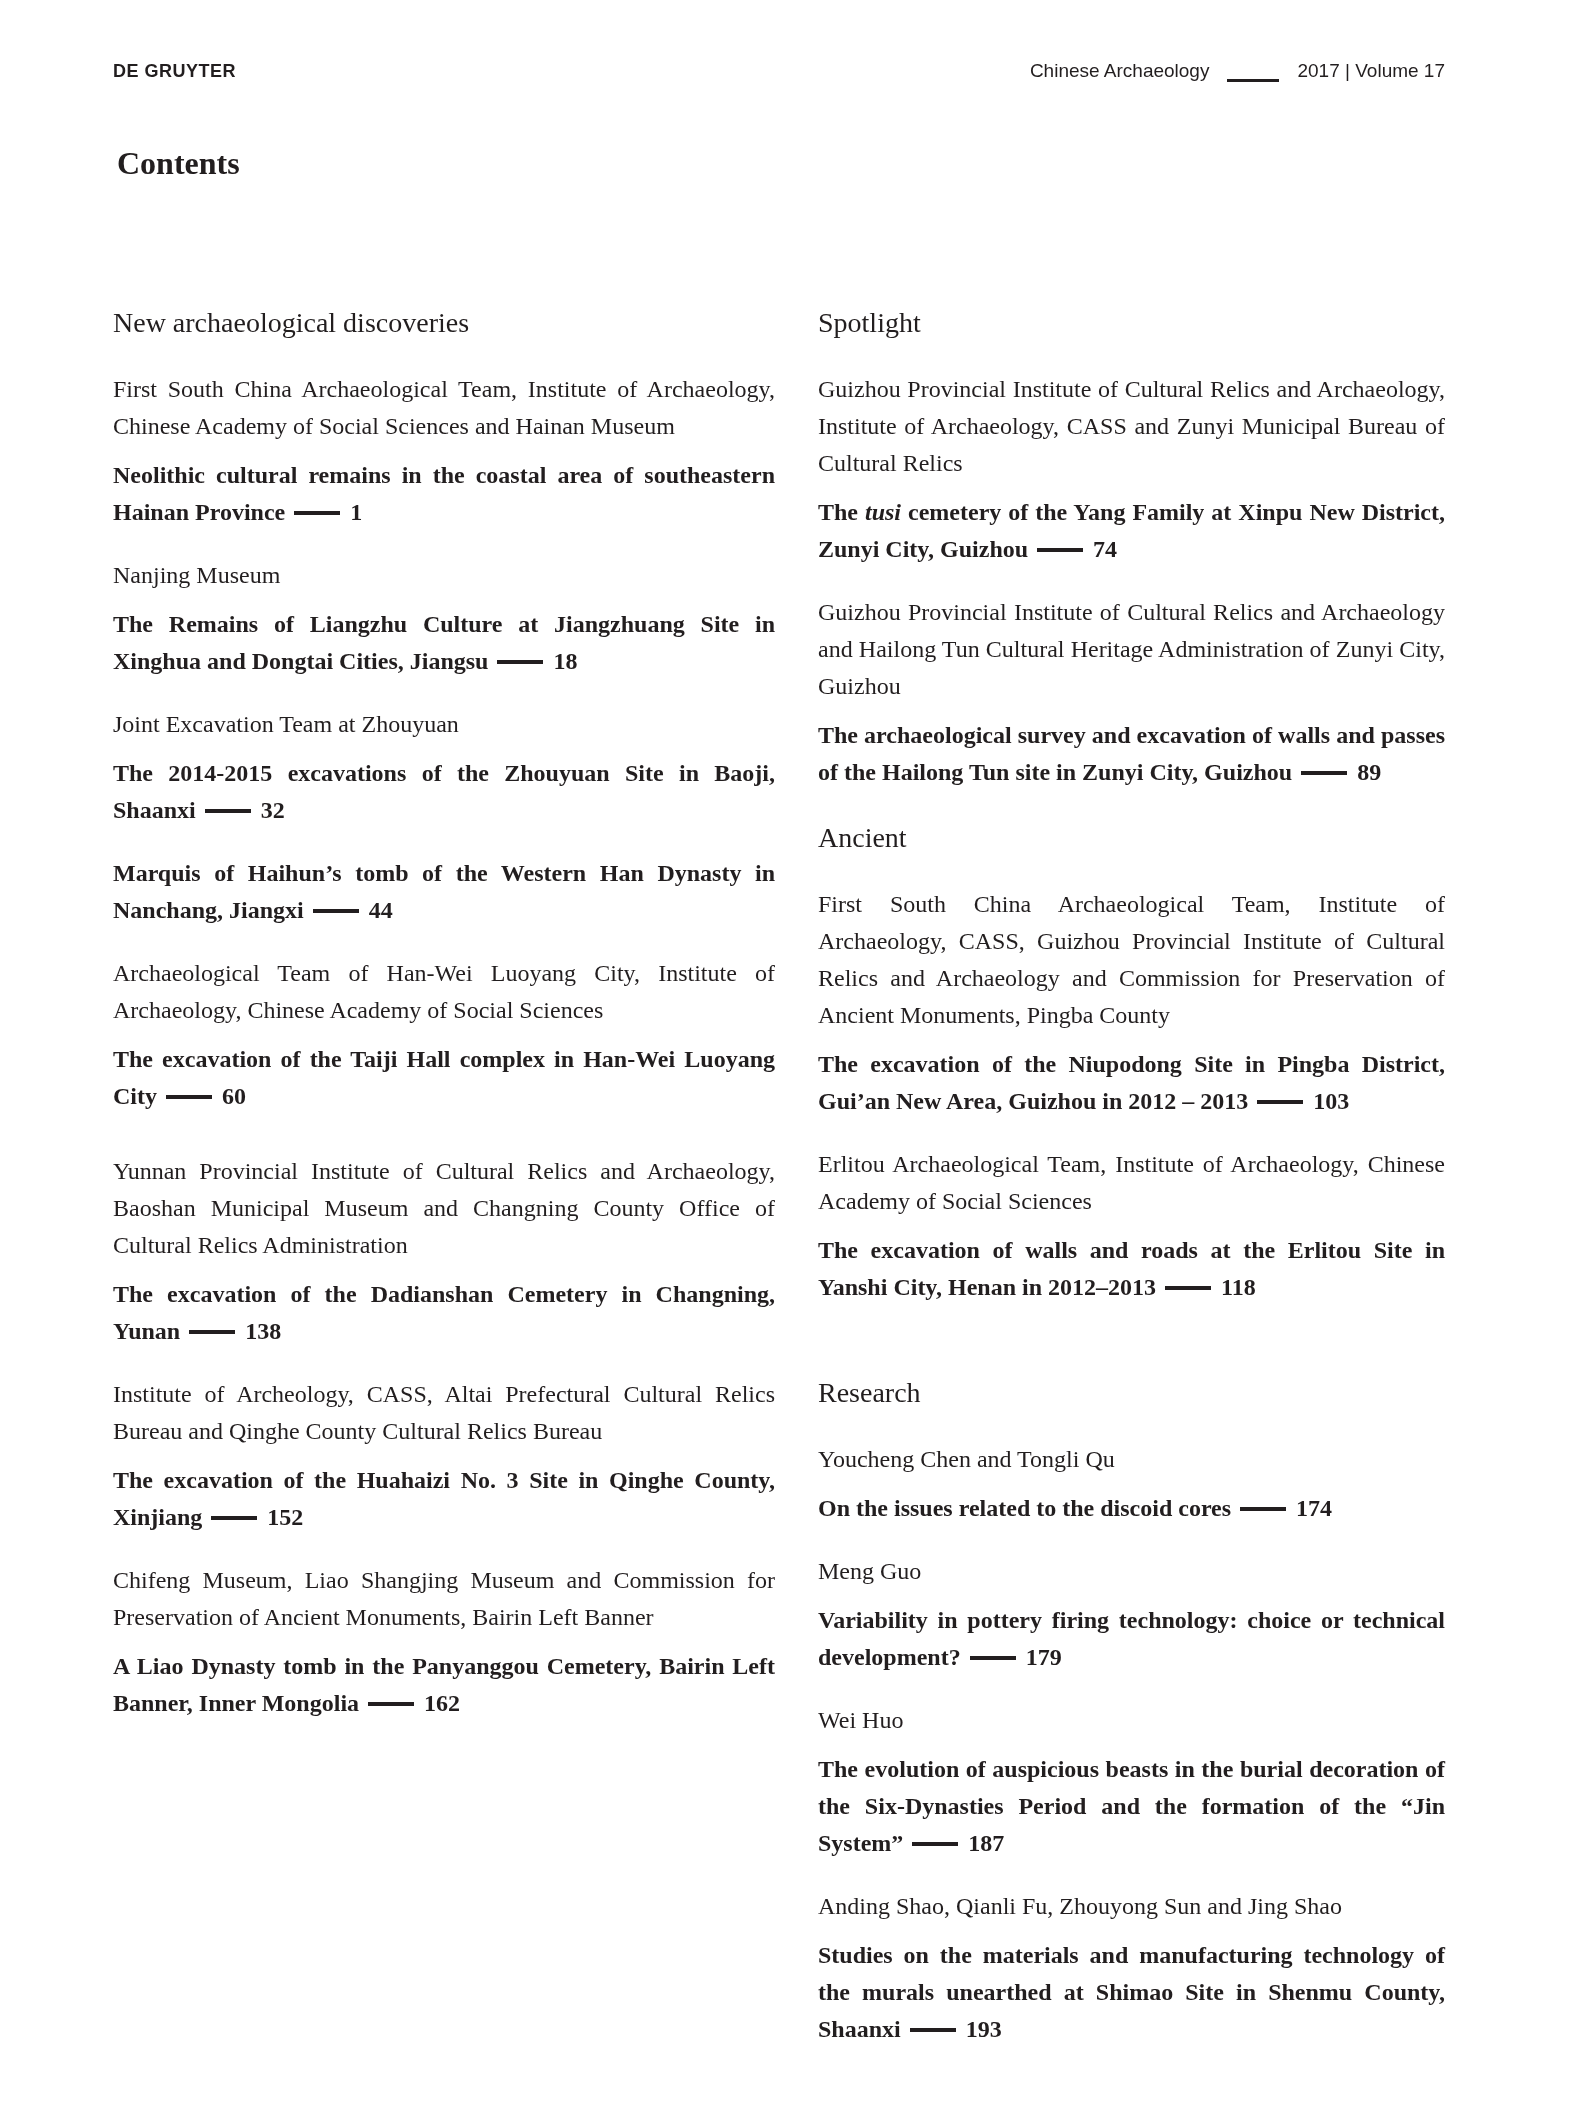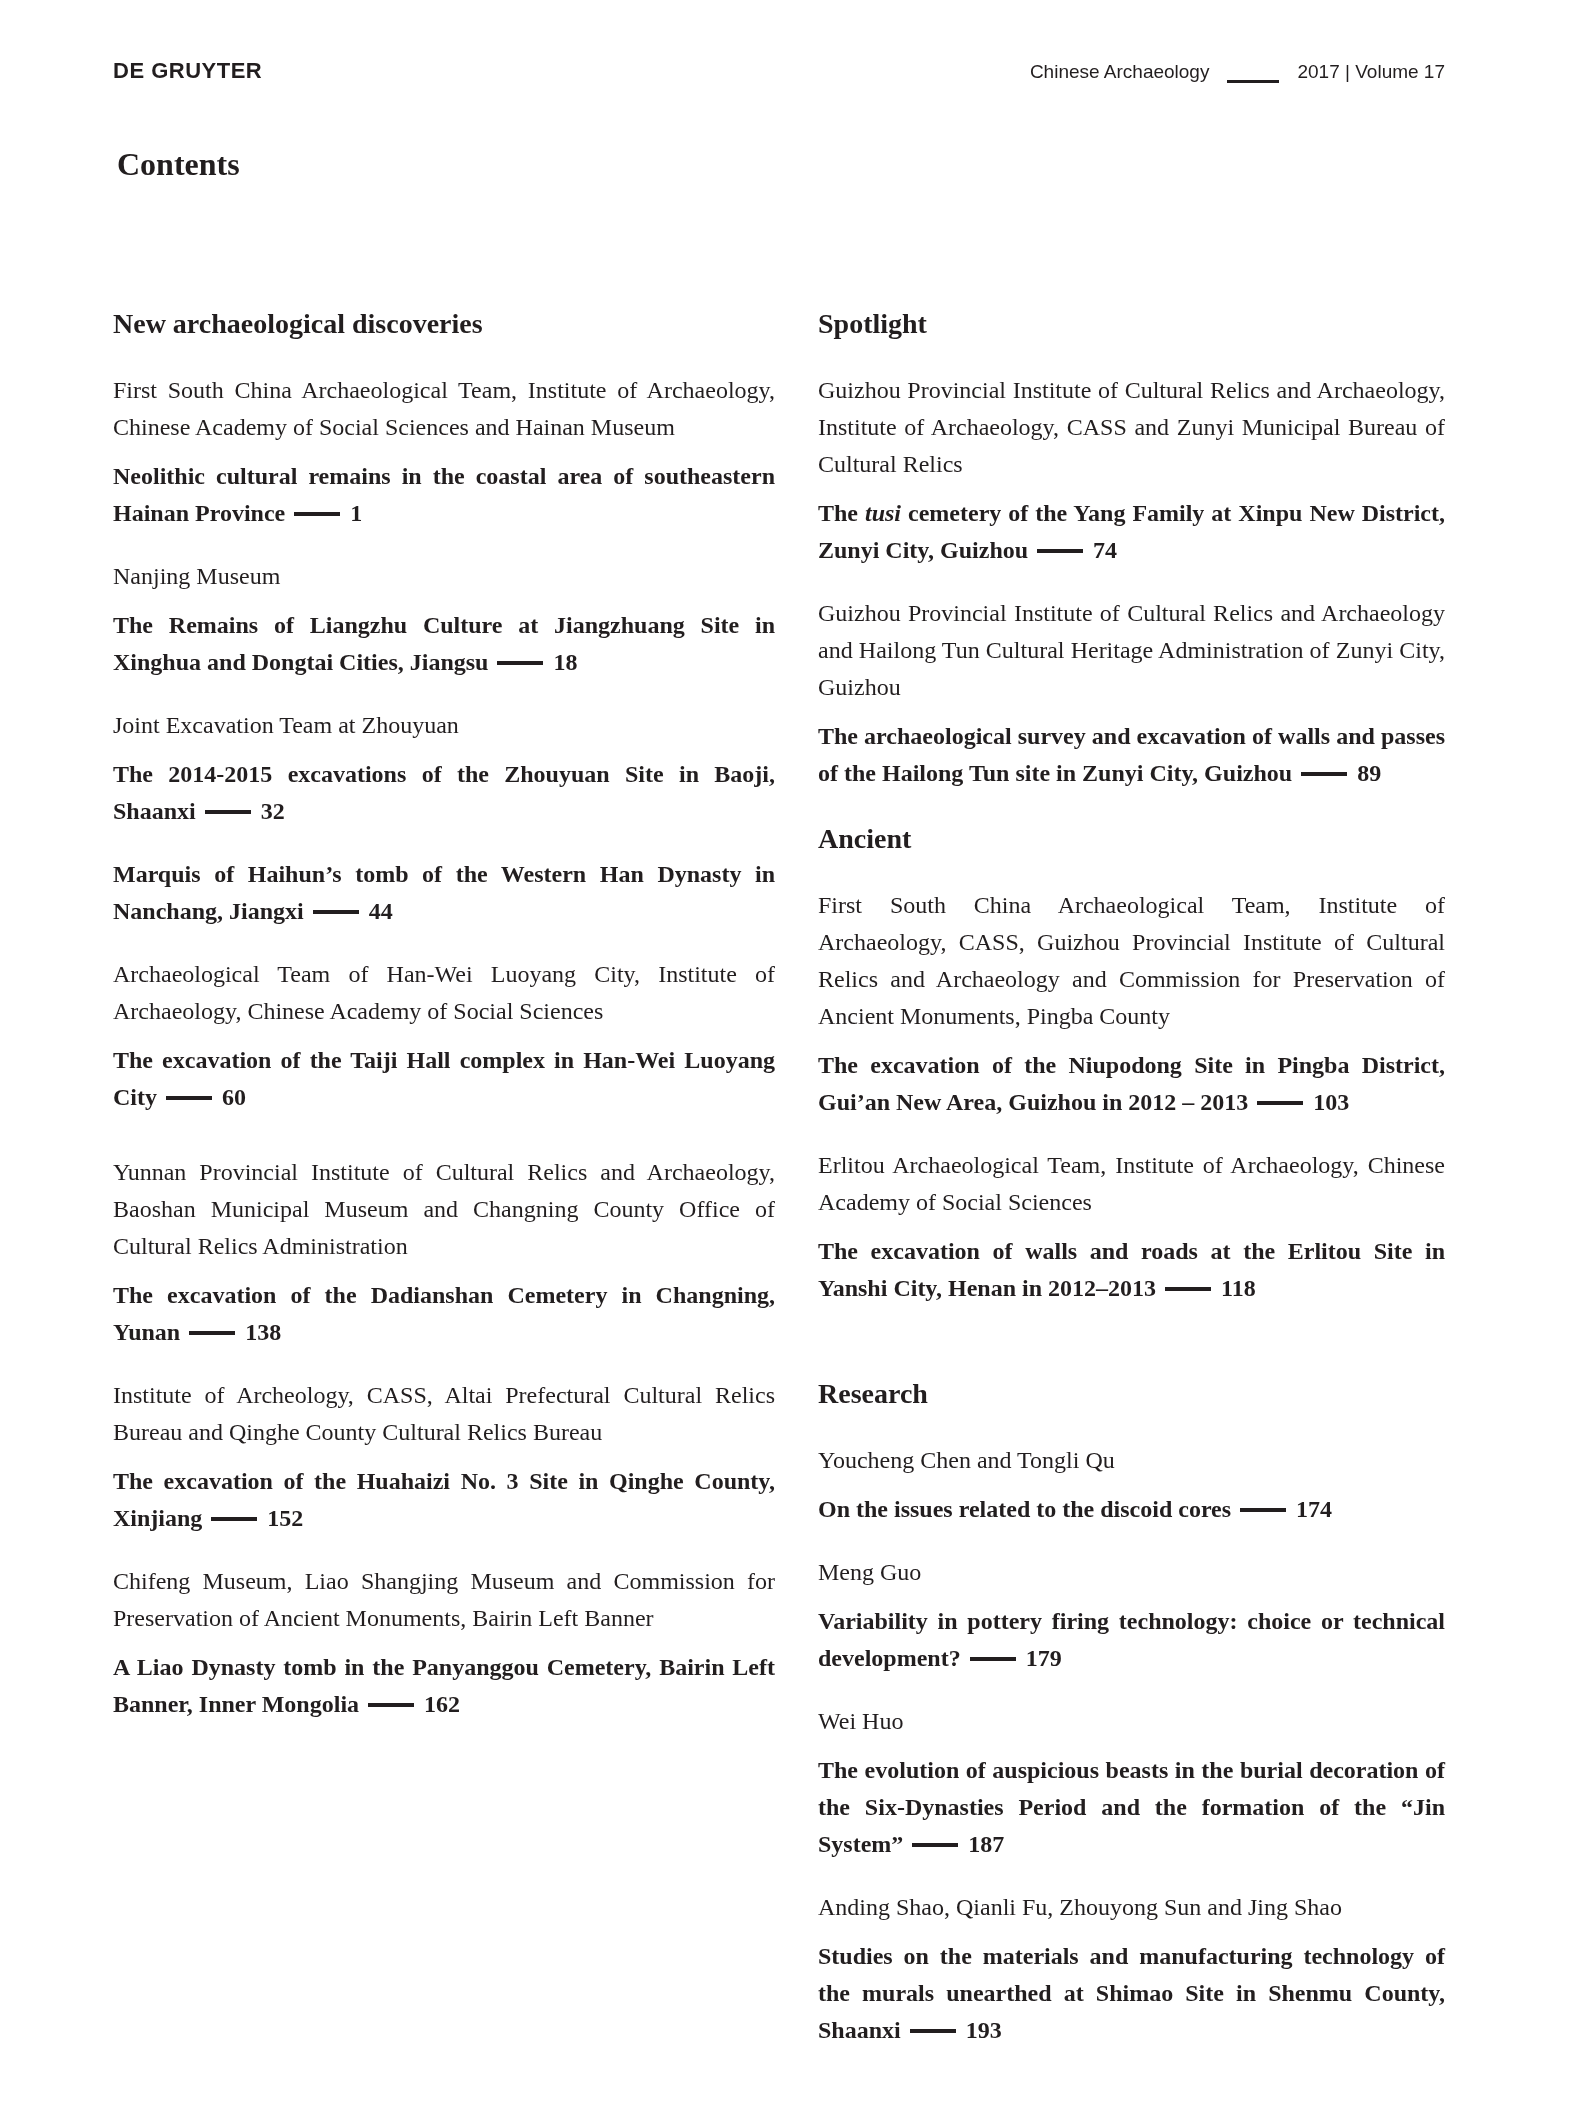--- a/index.html
+++ b/index.html
@@ -17,21 +17,21 @@
   }
   
   .runhead {
     display: flex;
     justify-content: space-between;
     align-items: baseline;
     font-family: "Liberation Sans", sans-serif;
   }
   .brand {
     font-weight: 700;
-    font-size: 22px;
+    font-size: 18px;
     letter-spacing: 0.5px;
     line-height: 22px;
   }
   .journal-line {
     font-size: 19px;
     line-height: 22px;
     display: flex;
     align-items: flex-end;
     white-space: nowrap;
   }
@@ -59,21 +59,21 @@
   .col-left  { width: 662px; }
   .col-right { width: 627px; }
 
   .toc-section { margin: 0; }
   .toc-section + .toc-section { margin-top: 28px; }
   .toc-section.extra-top { margin-top: 68px; }
 
   h2.section-heading {
     font-size: 28px;
     line-height: 37px;
-    font-weight: 700;
+    font-weight: 400;
     margin: 0 0 30px 0;
   }
 
   .entry { margin: 0 0 26px 0; }
   .entry.space-large  { margin-top: 82px; }
   .entry.space-medium { margin-top: 38px; }
 
   .authors {
     font-size: 24px;
     line-height: 37px;

